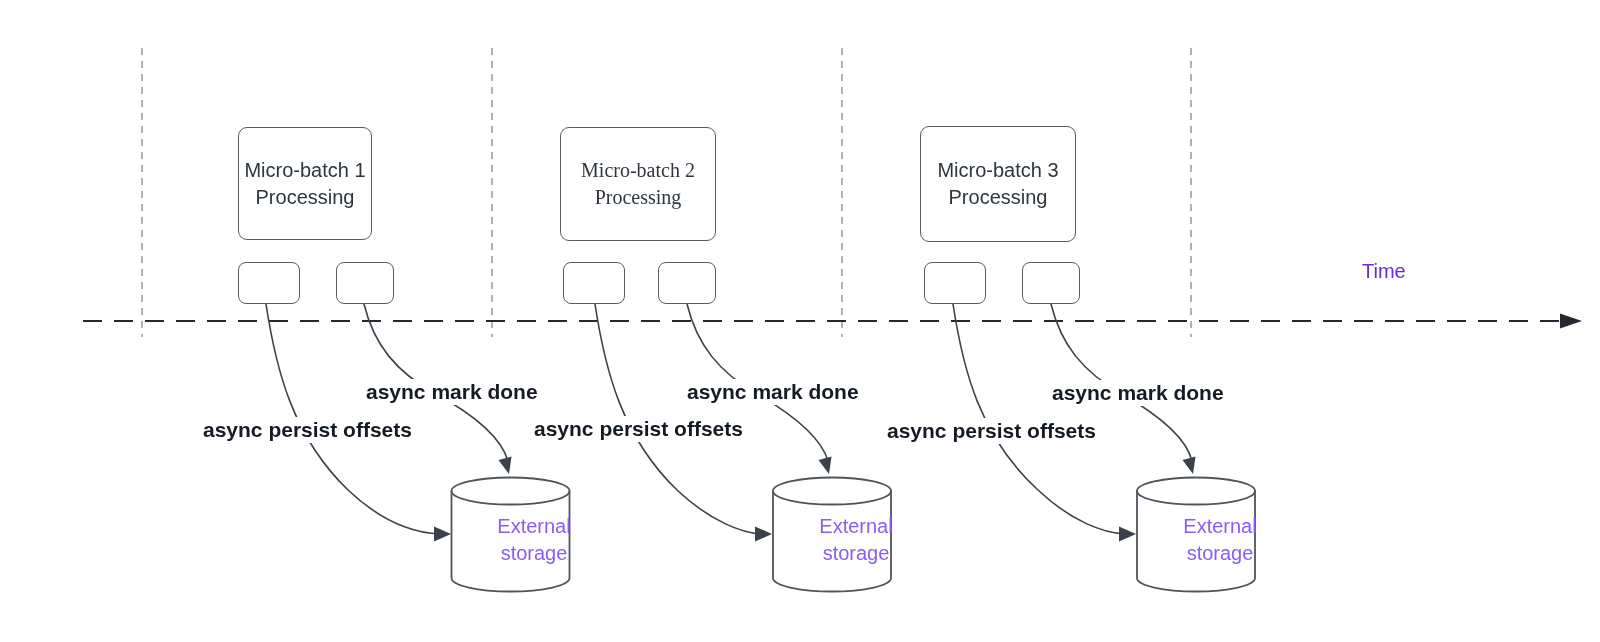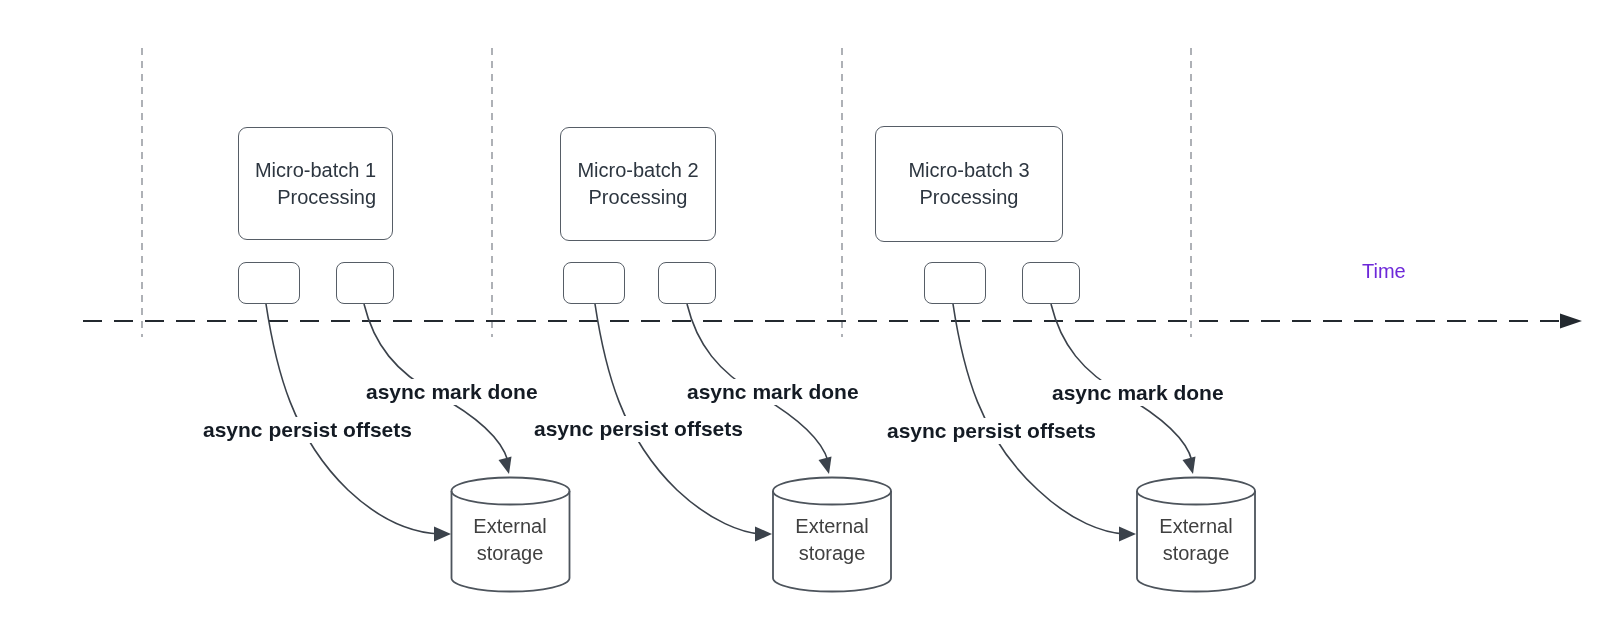--- a/index.html
+++ b/index.html
@@ -42,22 +42,23 @@
     background: #ffffff;
     padding: 1px 3px;
     white-space: nowrap;
   }
   .cyl-text {
     position: absolute;
     width: 118px;
     text-align: center;
     font-size: 20px;
     line-height: 27px;
-    color: #404040;
+    color: #8b5cf6;
     white-space: pre-line;
+    margin-left: 24px;
   }
   .time-label {
     position: absolute;
     font-size: 20px;
     color: #6d28d9;
     white-space: nowrap;
   }
 </style>
 </head>
 <body>
@@ -114,39 +115,39 @@
         <path d="M 953,304 C 963,370 980,437 1038,490 C 1072,522 1104,533 1125,534"></path>
         <polygon points="1136,534 1119,526.5 1119,541.5" fill="#3b424b" stroke="none"></polygon>
       </g>
       <g>
         <path d="M 1051,304 C 1061,345 1083,372 1122,394 C 1162,417 1187,440 1192,461"></path>
         <polygon points="1193,474 1195.5,456.5 1182.5,460" fill="#3b424b" stroke="none"></polygon>
       </g>
     </g>
   </svg>
 
-  <div class="pbox" style="left:238px; top:127px; width:155px; height:113px;text-align:right;">Micro-batch 1
+  <div class="pbox" style="left:238px; top:127px; width:134px; height:113px;">Micro-batch 1
 Processing</div>
   <div class="sbox" style="left:238px; top:262px; width:62px; height:42px;"></div>
   <div class="sbox" style="left:336px; top:262px; width:58px; height:42px;"></div>
   <div class="blabel" style="left:363px; top:379px;">async mark done</div>
   <div class="blabel" style="left:200px; top:417px;">async persist offsets</div>
   <div class="cyl-text" style="left:451px; top:513px;">External
 storage</div>
 
-  <div class="pbox" style="left:560px; top:127px; width:156px; height:114px;">Micro-batch 2
+  <div class="pbox" style="left:560px; top:127px; width:156px; height:114px;font-family:Liberation Serif, serif;">Micro-batch 2
 Processing</div>
   <div class="sbox" style="left:563px; top:262px; width:62px; height:42px;"></div>
   <div class="sbox" style="left:658px; top:262px; width:58px; height:42px;"></div>
   <div class="blabel" style="left:684px; top:379px;">async mark done</div>
   <div class="blabel" style="left:531px; top:416px;">async persist offsets</div>
   <div class="cyl-text" style="left:773px; top:513px;">External
 storage</div>
 
-  <div class="pbox" style="left:875px; top:126px; width:188px; height:116px;">Micro-batch 3
+  <div class="pbox" style="left:920px; top:126px; width:156px; height:116px;">Micro-batch 3
 Processing</div>
   <div class="sbox" style="left:924px; top:262px; width:62px; height:42px;"></div>
   <div class="sbox" style="left:1022px; top:262px; width:58px; height:42px;"></div>
   <div class="blabel" style="left:1049px; top:380px;">async mark done</div>
   <div class="blabel" style="left:884px; top:418px;">async persist offsets</div>
   <div class="cyl-text" style="left:1137px; top:513px;">External
 storage</div>
 
   <div class="time-label" style="left:1362px; top:260px;">Time</div>
 

